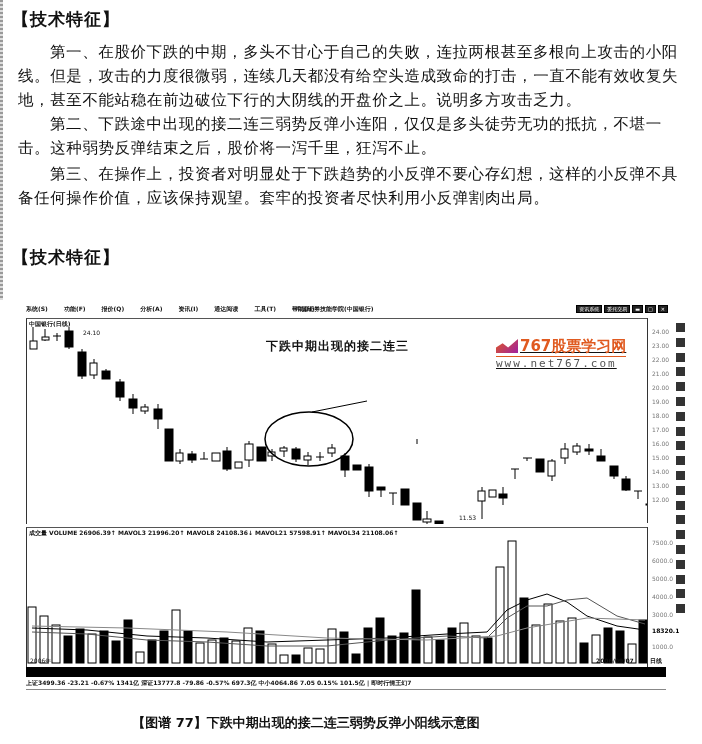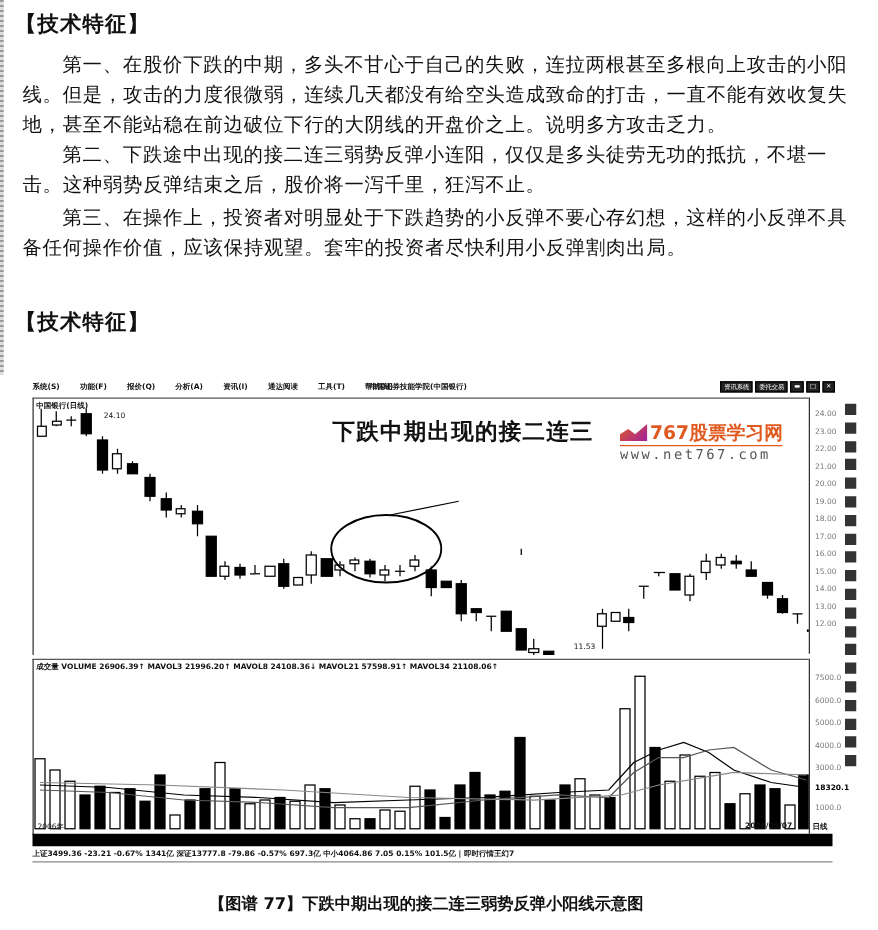--- a/index.html
+++ b/index.html
@@ -28,30 +28,30 @@
           font-size: 6px; color: #777; font-family: "DejaVu Sans", sans-serif; }
   .axis div { position: absolute; left: 4px; }
   .toolcol { position: absolute; left: 650px; top: 18px; width: 12px; }
   .toolcol div { width: 9px; height: 9px; background: #333; margin-bottom: 5.8px; }
   .statusbar { position: absolute; left: 0; top: 362px; width: 640px; height: 10px;
                background: #000; }
   .ticker { position: absolute; left: 0; top: 374px; width: 640px; height: 10px;
             font-size: 6px; font-weight: bold; font-family: "DejaVu Sans", sans-serif;
             border-bottom: 1px solid #888; white-space: nowrap; }
   .annot { position: absolute; left: 240px; top: 30px; font-family: "DejaVu Sans", sans-serif;
-           font-weight: bold; font-size: 18px; line-height: 22px; letter-spacing: 1px; }
-  .logo { position: absolute; left: 470px; top: 32px; }
+           font-weight: bold; font-size: 12px; line-height: 22px; letter-spacing: 1px; }
+  .logo { position: absolute; left: 470px; top: 32px; text-decoration: underline; }
   .logo .brand { font-family: "DejaVu Sans", sans-serif; font-weight: bold; font-size: 15px;
                  color: #e05a20; border-bottom: 1px solid #e05a20; padding-left: 24px; position: relative; }
   .logo .url { font-family: "DejaVu Sans Mono", monospace; font-size: 11px; color: #555;
                letter-spacing: 2px; }
   .logo .mark { position: absolute; left: 0; top: 2px; width: 22px; height: 14px;
                 background: linear-gradient(135deg, #e05a20, #a020a0); clip-path: polygon(0 100%, 0 60%, 30% 30%, 55% 60%, 100% 0, 100% 100%); }
   .caption { position: absolute; left: 0; top: 714px; width: 612px; text-align: center;
-             font-family: "DejaVu Sans", sans-serif; font-weight: bold; font-size: 13px; padding-left: 35px; }
+             font-family: "DejaVu Sans", sans-serif; font-weight: bold; font-size: 13px; }
   svg { position: absolute; left: 0; top: 0; }
   .lbl { position: absolute; font-size: 6px; font-family: "DejaVu Sans", sans-serif; }
 </style>
 </head>
 <body>
 
 <div class="leftedge"></div>
 
 <div class="heading" style="top:8px;">【技术特征】</div>
 <div class="para" style="top:40px;">第一、在股价下跌的中期，多头不甘心于自己的失败，连拉两根甚至多根向上攻击的小阳线。但是，攻击的力度很微弱，连续几天都没有给空头造成致命的打击，一直不能有效收复失地，甚至不能站稳在前边破位下行的大阴线的开盘价之上。说明多方攻击乏力。</div>

